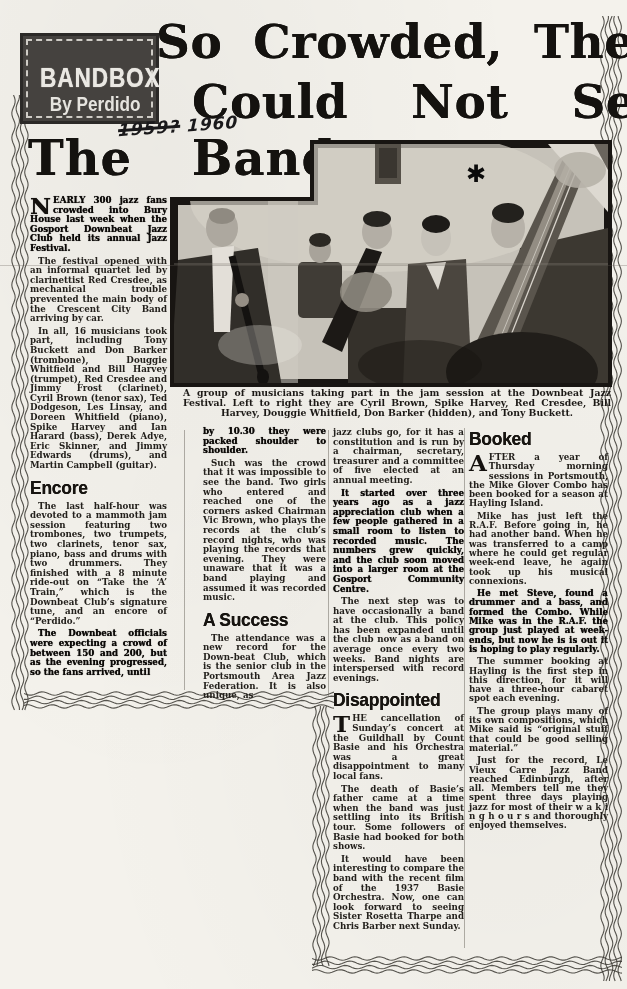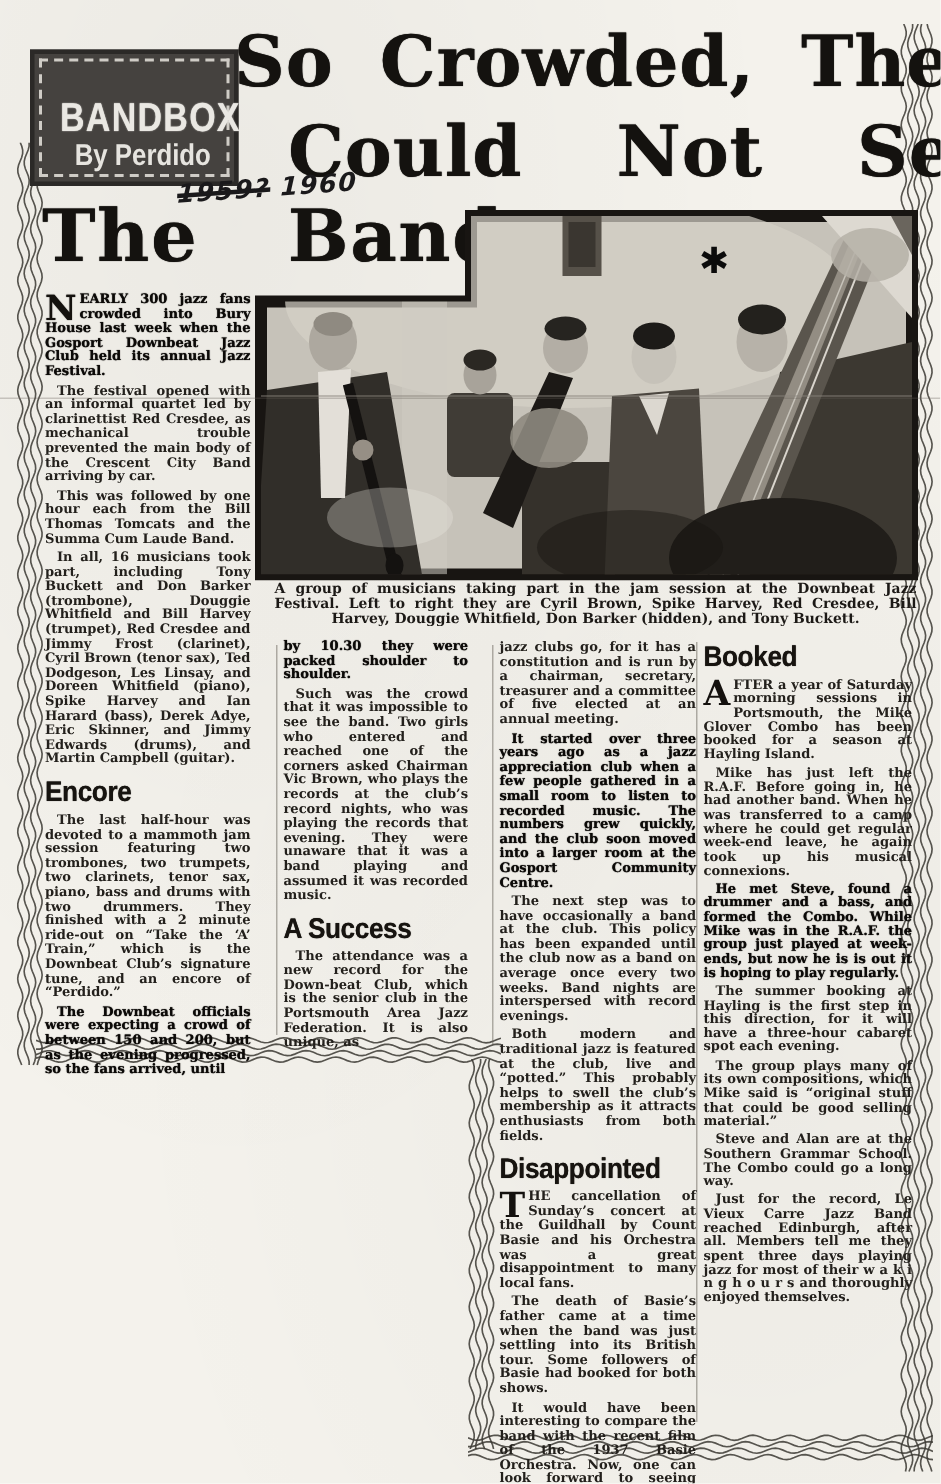--- a/index.html
+++ b/index.html
@@ -49,21 +49,21 @@
   
   .caption{
     position:absolute;left:183px;top:388px;width:428px;
     font-size:9.3px;line-height:10px;font-weight:700;color:#1c1916;
     text-align:justify;text-align-last:center;
   }
   
   .col{position:absolute;font-size:8.7px;line-height:9.6px;font-weight:700;
        text-align:justify;color:#23201c;}
   #col1{left:30px;top:196px;width:137px;}
-  #col2{left:189px;top:427px;width:123px;}
+  #col2{left:203px;top:427px;width:123px;}
   #col3{left:333px;top:428px;width:131px;}
   #col4{left:469px;top:428px;width:139px;line-height:9.3px;}
   .col p{margin:0 0 3px;text-indent:8px;}
   .col p.first{text-indent:0;}
   .col p.embold{color:#0c0a08;text-shadow:0 0 .7px #0c0a08;}
   .dropcap{float:left;font-size:23px;line-height:18px;font-weight:700;
            padding:1px 2px 0 0;color:#14110e;}
   .sec-head{
     font-family:"Liberation Sans",sans-serif;font-weight:700;font-size:19px;
     line-height:21px;color:#171410;margin:6px 0 4px;text-align:left;
@@ -201,49 +201,46 @@
   <div class="caption">A group of musicians taking part in the jam session at the Downbeat Jazz Festival.  Left to right they are Cyril Brown, Spike Harvey, Red Cresdee, Bill Harvey, Douggie Whitfield, Don Barker (hidden), and Tony Buckett.</div>
 
   <div class="vrule" style="left:184px;top:430px;height:260px;"></div>
   <div class="vrule" style="left:328px;top:430px;height:266px;"></div>
   <div class="vrule" style="left:464px;top:428px;height:520px;"></div>
   <div class="crease"></div>
 
   <div class="col" id="col1">
     <p class="first embold"><span class="dropcap">N</span><span>EARLY 300 jazz fans crowded into Bury House last week when the Gosport Downbeat Jazz Club held its annual Jazz Festival.</span></p>
     <p>The festival opened with an informal quartet led by clarinettist Red Cresdee, as mechanical trouble prevented the main body of the Crescent City Band arriving by car.</p>
-    <p>This was followed by one hour each from the Bill Thomas Tomcats and the Summa Cum Laude Band.</p>
     <p>In all, 16 musicians took part, including Tony Buckett and Don Barker (trombone), Douggie Whitfield and Bill Harvey (trumpet), Red Cresdee and Jimmy Frost (clarinet), Cyril Brown (tenor sax), Ted Dodgeson, Les Linsay, and Doreen Whitfield (piano), Spike Harvey and Ian Harard (bass), Derek Adye, Eric Skinner, and Jimmy Edwards (drums), and Martin Campbell (guitar).</p>
     <h2 class="sec-head">Encore</h2>
-    <p>The last half-hour was devoted to a mammoth jam session featuring two trombones, two trumpets, two clarinets, tenor sax, piano, bass and drums with two drummers.  They finished with a 2 minute ride-out on “Take the ‘A’ Train,” which is the Downbeat Club’s signature tune, and an encore of “Perdido.”</p>
+    <p>The last half-hour was devoted to a mammoth jam session featuring two trombones, two trumpets, two clarinets, tenor sax, piano, bass and drums with two drummers.  They finished with a 8 minute ride-out on “Take the ‘A’ Train,” which is the Downbeat Club’s signature tune, and an encore of “Perdido.”</p>
     <p class="embold">The Downbeat officials were expecting a crowd of between 150 and 200, but as the evening progressed, so the fans arrived, until</p>
   </div>
 
   <div class="col" id="col2">
     <p class="first embold">by 10.30 they were packed shoulder to shoulder.</p>
     <p>Such was the crowd that it was impossible to see the band.  Two girls who entered and reached one of the corners asked Chairman Vic Brown, who plays the records at the club’s record nights, who was playing the records that evening. They were unaware that it was a band playing and assumed it was recorded music.</p>
     <h2 class="sec-head">A Success</h2>
     <p>The attendance was a new record for the Down-beat Club, which is the senior club in the Portsmouth Area Jazz Federation.  It is also unique, as</p>
   </div>
 
   <div class="col" id="col3">
     <p class="first">jazz clubs go, for it has a constitution and is run by a chairman, secretary, treasurer and a committee of five elected at an annual meeting.</p>
     <p class="embold">It started over three years ago as a jazz appreciation club when a few people gathered in a small room to listen to recorded music.  The numbers grew quickly, and the club soon moved into a larger room at the Gosport Community Centre.</p>
     <p>The next step was to have occasionally a band at the club.  This policy has been expanded until the club now as a band on average once every two weeks.  Band nights are interspersed with record evenings.</p>
-    <p>Both modern and traditional jazz is featured at the club, live and “potted.” This probably helps to swell the club’s membership as it attracts enthusiasts from both fields.</p>
     <h2 class="sec-head">Disappointed</h2>
     <p class="first"><span class="dropcap">T</span><span>HE cancellation of Sunday’s concert at the Guildhall by Count Basie and his Orchestra was a great disappointment to many local fans.</span></p>
     <p>The death of Basie’s father came at a time when the band was just settling into its British tour.  Some followers of Basie had booked for both shows.</p>
     <p>It would have been interesting to compare the band with the recent film of the 1937 Basie Orchestra. Now, one can look forward to seeing Sister Rosetta Tharpe and Chris Barber next Sunday.</p>
   </div>
 
   <div class="col" id="col4">
     <h2 class="sec-head" style="margin-top:0;">Booked</h2>
-    <p class="first"><span class="dropcap">A</span><span>FTER a year of Saturday morning sessions in Portsmouth, the Mike Glover Combo has been booked for a season at Hayling Island.</span></p>
+    <p class="first"><span class="dropcap">A</span><span>FTER a year of Thursday morning sessions in Portsmouth, the Mike Glover Combo has been booked for a season at Hayling Island.</span></p>
     <p>Mike has just left the R.A.F.  Before going in, he had another band.  When he was transferred to a camp where he could get regular week-end leave, he again took up his musical connexions.</p>
     <p class="embold">He met Steve, found a drummer and a bass, and formed the Combo.  While Mike was in the R.A.F. the group just played at week-ends, but now he is is out it is hoping to play regularly.</p>
     <p>The summer booking at Hayling is the first step in this direction, for it will have a three-hour cabaret spot each evening.</p>
     <p>The group plays many of its own compositions, which Mike said is “original stuff that could be good selling material.”</p>
-    <p>Steve and Alan are at the Southern Grammar School. The Combo could go a long way.</p>
     <p>Just for the record, Le Vieux Carre Jazz Band reached Edinburgh, after all.  Members tell me they spent three days playing jazz for most of their w a k i n g   h o u r s   and thoroughly enjoyed themselves.</p>
   </div>
 
 </div>
 
 </body></html>

